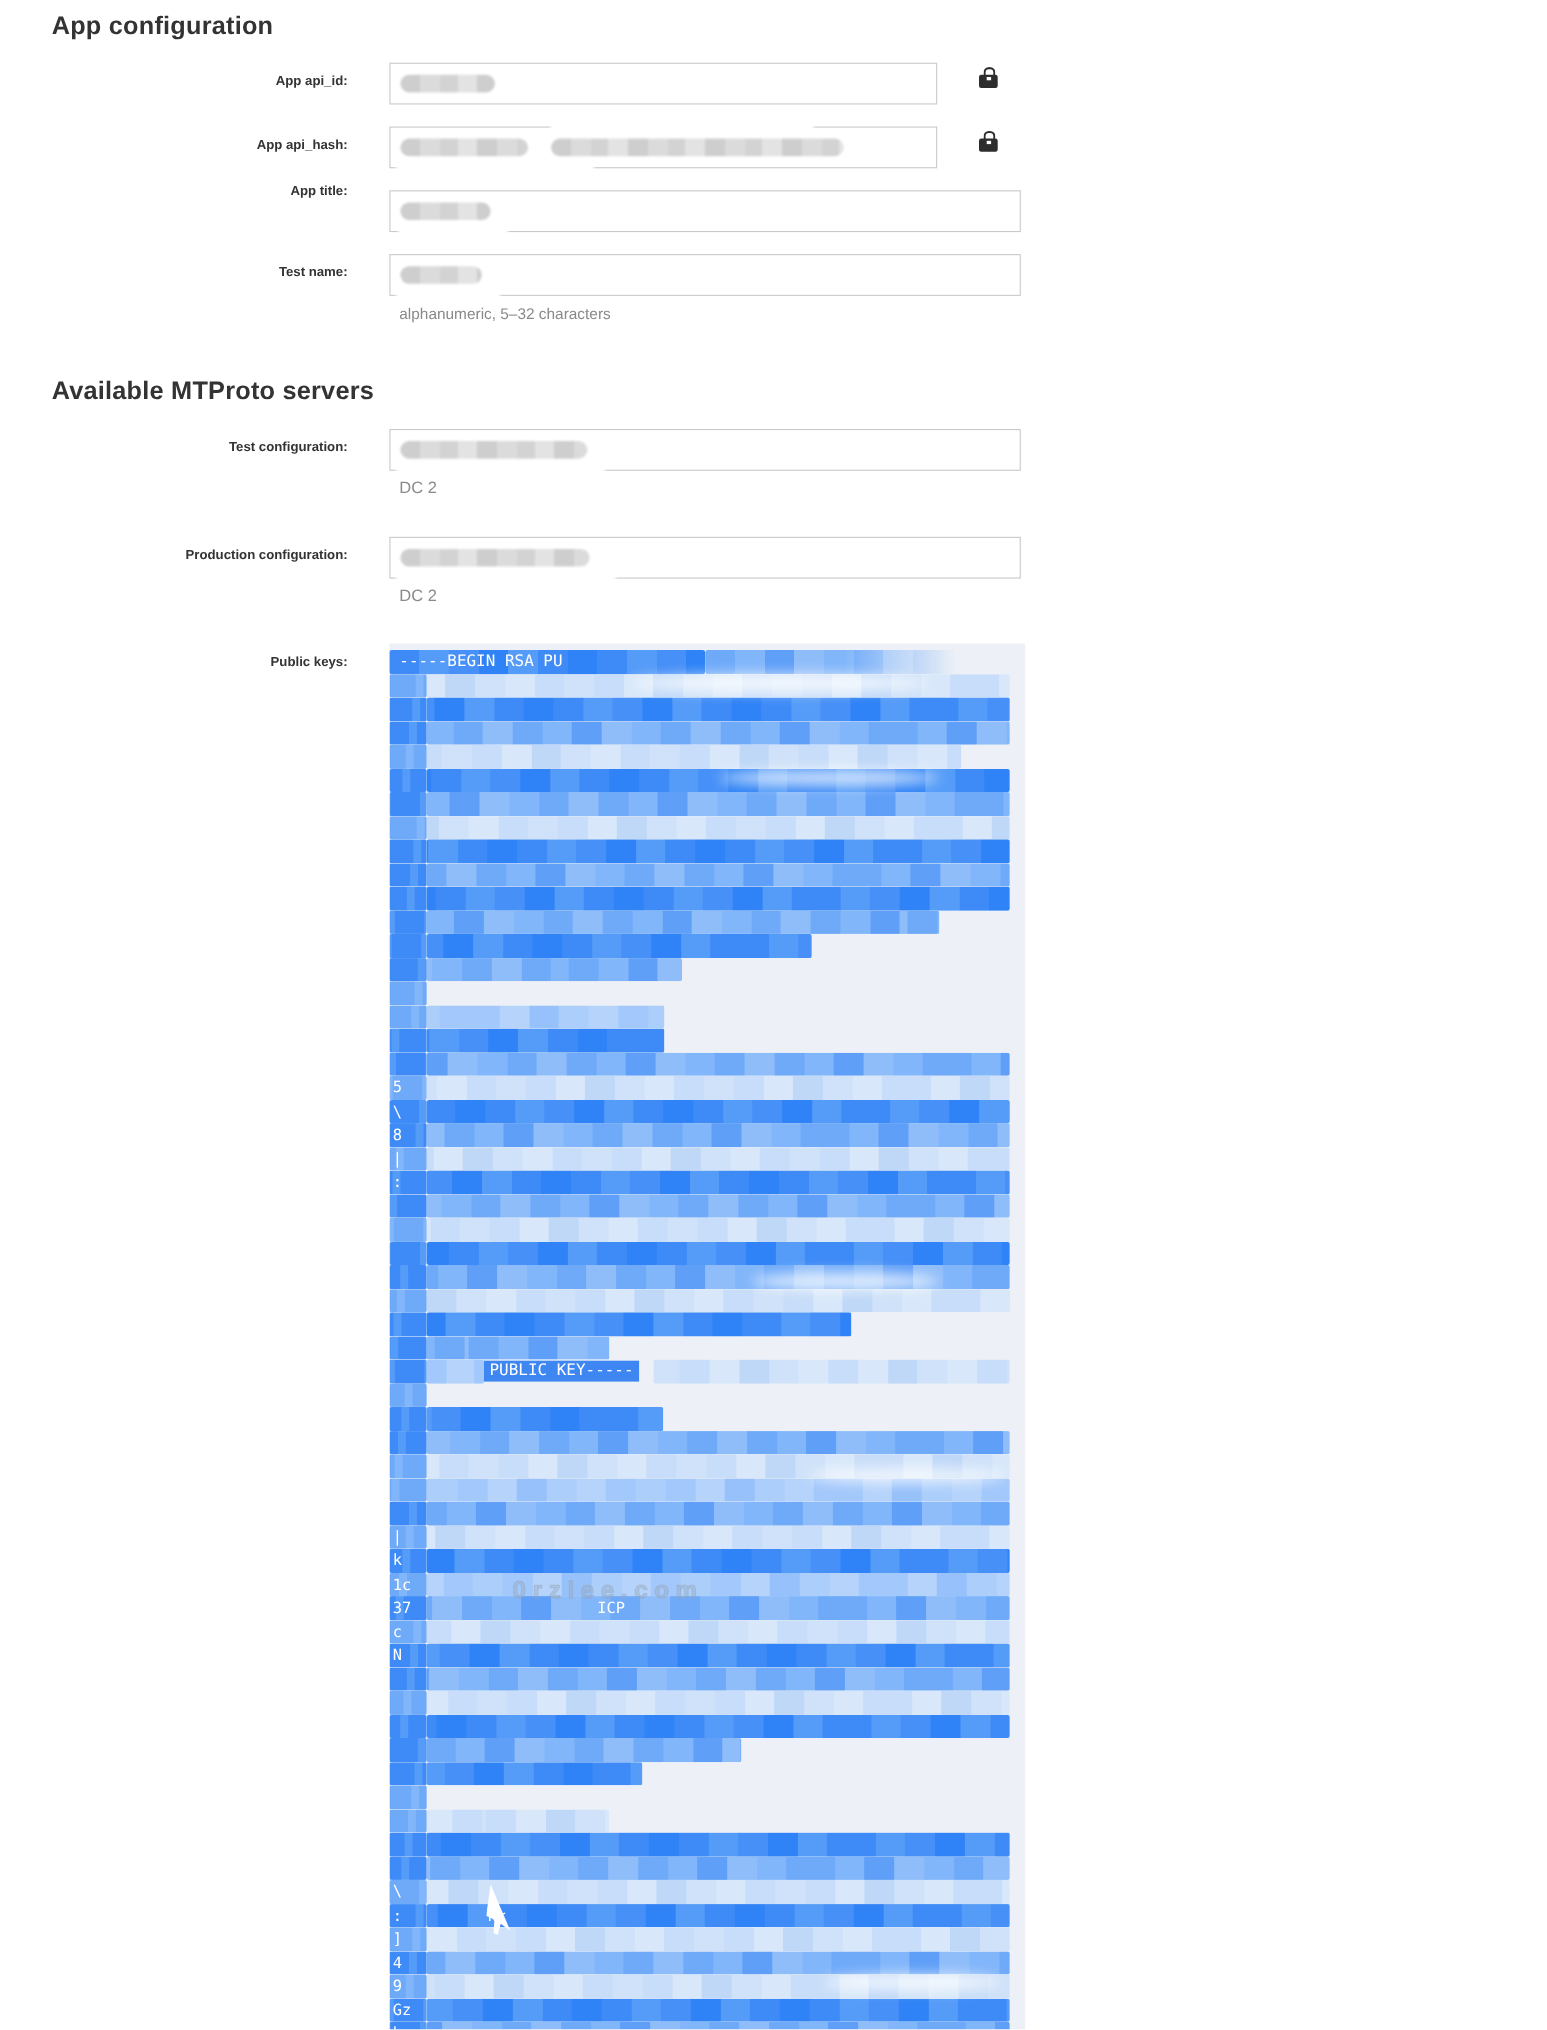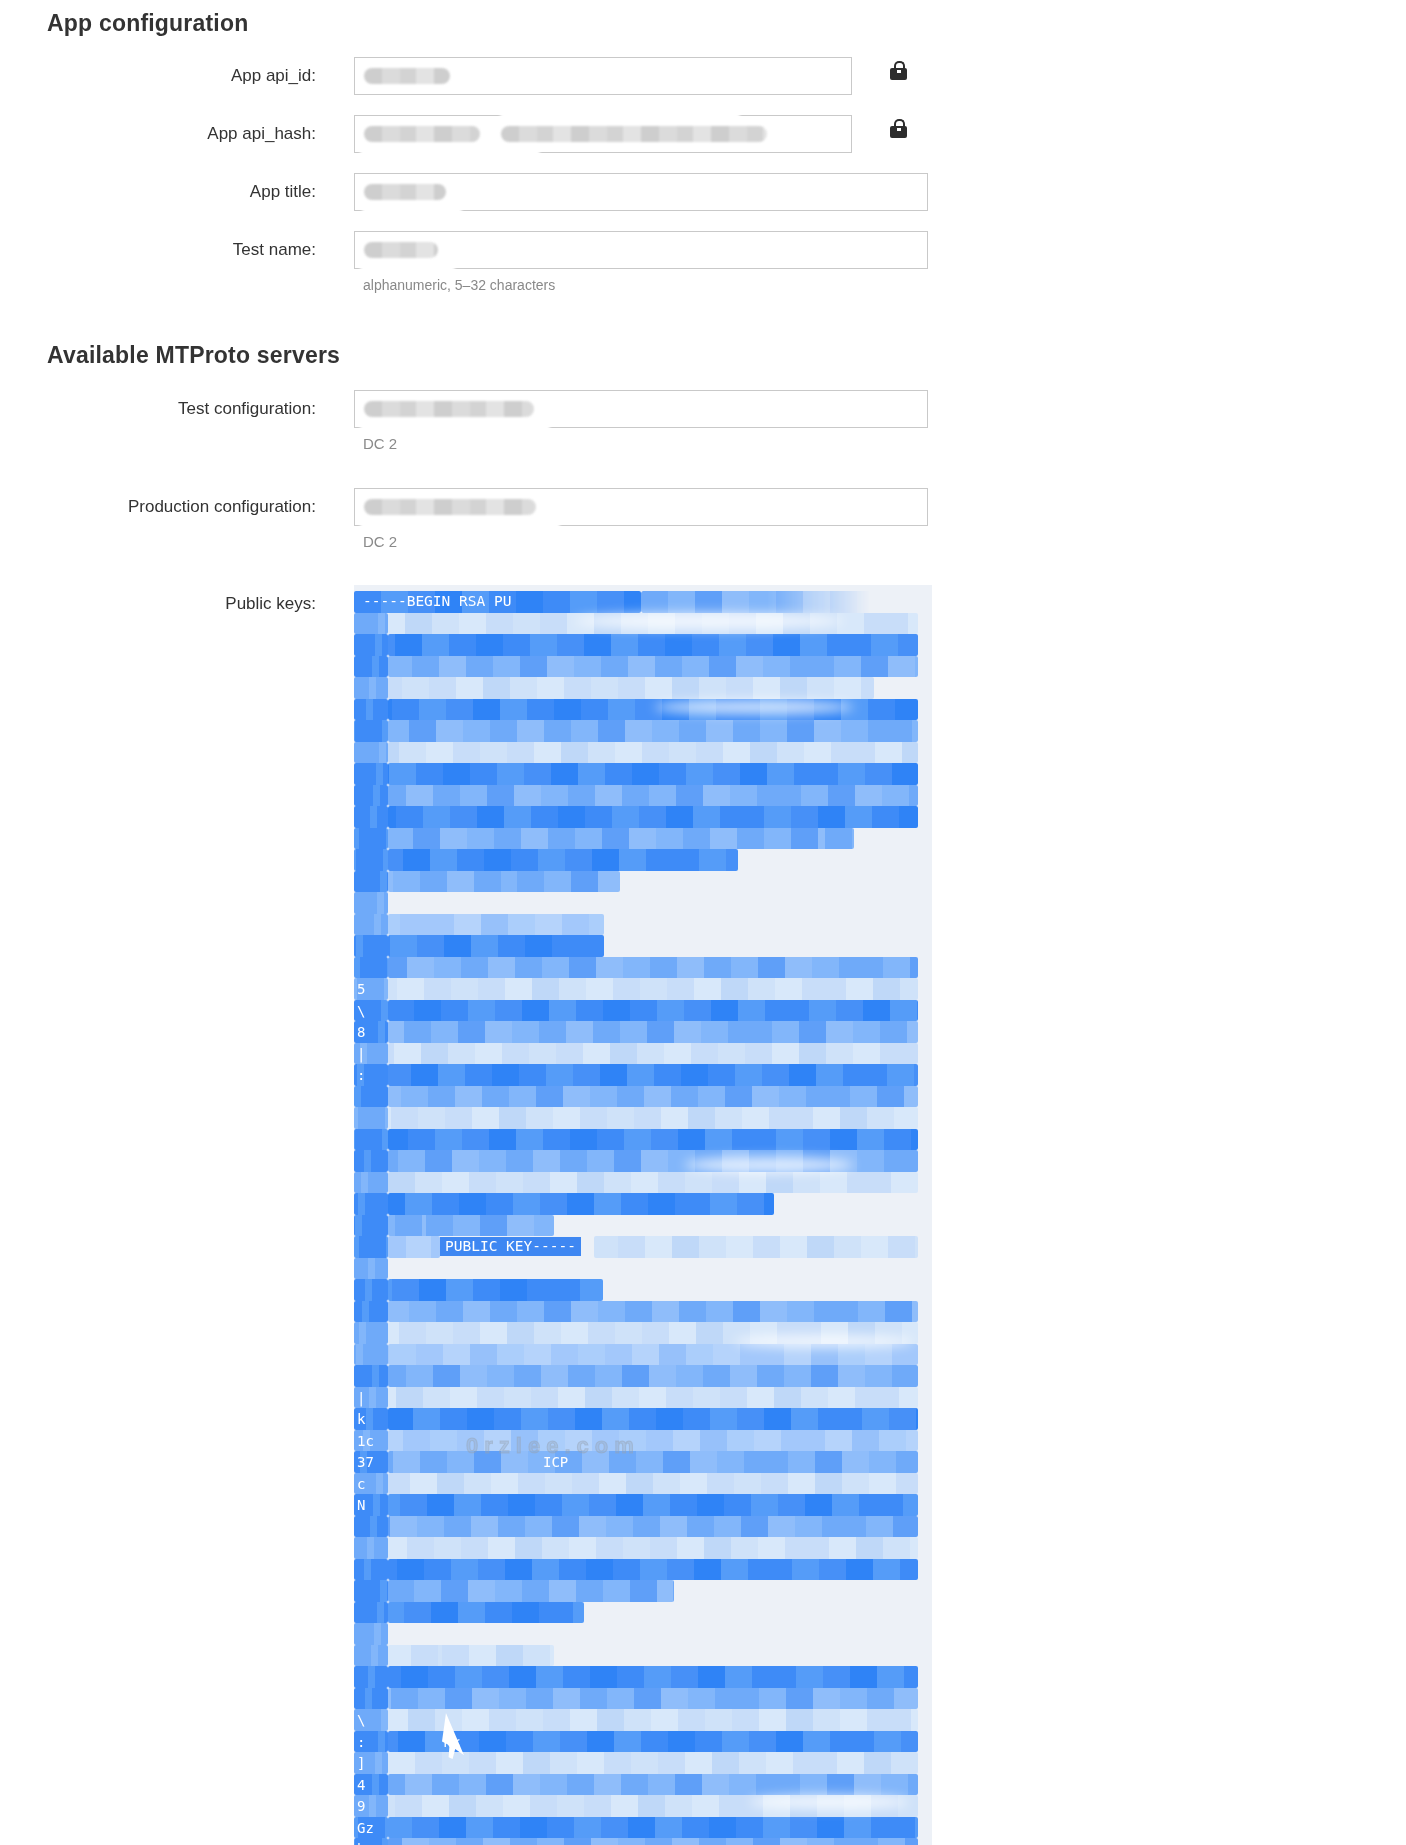--- a/index.html
+++ b/index.html
@@ -1,19 +1,19 @@
 <!DOCTYPE html>
 <html><head>
 <meta charset="utf-8">
 <style>
   html,body{margin:0;padding:0;background:#fff;}
   body{width:1406px;height:1845px;overflow:hidden;position:relative;
        font-family:"Liberation Sans",sans-serif;color:#333;}
   .h1{position:absolute;left:47px;font-size:23px;font-weight:bold;color:#333;letter-spacing:.2px;}
-  .flabel{position:absolute;left:46px;width:270px;text-align:right;font-size:17px;font-weight:normal;color:#333;}
+  .flabel{position:absolute;left:46px;width:270px;text-align:right;font-size:12px;font-weight:bold;color:#333;}
   .inputbox{position:absolute;left:354px;height:36px;background:#fff;border:1px solid #c9c9c9;}
   .inputbox.narrow{width:496px;}
   .inputbox.wide{width:572px;}
   .blob{position:absolute;height:16px;top:10px;border-radius:8px;opacity:.9;filter:blur(1px);
         background-image:repeating-linear-gradient(90deg,#c9c9c9 0 18px,#d8d8d8 18px 36px,#cfcfcf 36px 52px,#e0e0e0 52px 70px);}
   .wipe{position:absolute;background:#fff;border-radius:12px;filter:blur(1.5px);}
   .hint{position:absolute;left:363px;font-size:14px;color:#898989;}
   .note{position:absolute;left:363px;font-size:15px;color:#8a8a8a;}
   .lock{position:absolute;left:890px;width:17px;height:19px;}
   .lock .shackle{position:absolute;left:3.5px;top:0;width:7px;height:9px;border:2.5px solid #2d2d2d;border-bottom:none;border-radius:5px 5px 0 0;}
@@ -59,21 +59,21 @@
   <div class="blob" style="left:146px;width:266px"></div>
 </div>
 <div class="lock" style="top:119px">
   <div class="shackle"></div>
     <div class="body"></div>
     <div class="hole"></div>
 </div>
 <div class="wipe" style="left:500px;top:108px;width:240px;height:13px"></div>
 <div class="wipe" style="left:360px;top:146px;width:180px;height:13px"></div>
 
-<div class="flabel" style="top:182px">App title:</div>
+<div class="flabel" style="top:166px">App title:</div>
 <div class="inputbox wide" style="top:173px">
   <div class="blob" style="left:9px;width:82px"></div>
 </div>
 <div class="wipe" style="left:362px;top:204px;width:100px;height:12px"></div>
 
 <div class="flabel" style="top:240px">Test name:</div>
 <div class="inputbox wide" style="top:231px">
   <div class="blob" style="left:9px;width:74px"></div>
 </div>
 <div class="wipe" style="left:360px;top:262px;width:95px;height:12px"></div>

